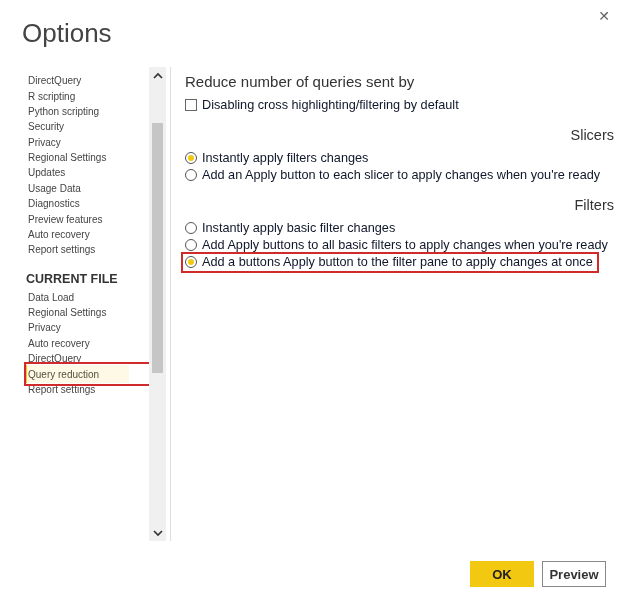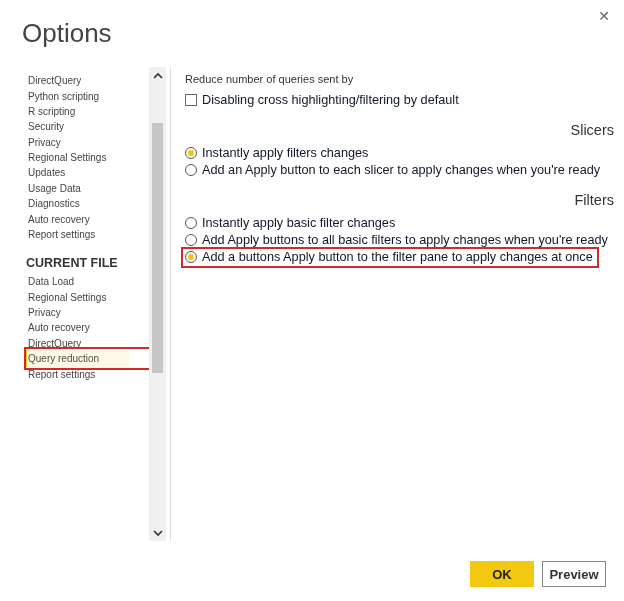--- a/index.html
+++ b/index.html
@@ -96,21 +96,21 @@
     .divider {
       width: 1px;
       background: #ddd;
       margin: 0 8px 0 4px;
     }
     .content {
       flex: 1;
       padding: 2px 10px 0 6px;
     }
     .sect-h {
-      font-size: 11px;
+      font-size: 15px;
       color: #333;
       font-weight: 400;
       margin: 4px 0 6px 0;
     }
     .sect-h.sub {
       font-size: 14.5px;
       margin-top: 14px;
       text-align: right;
     }
     .opt {
@@ -176,28 +176,29 @@
 <body>
 
 <div class="close-btn">✕</div>
 <div class="title">Options</div>
 
 <div class="main">
   <div class="sidebar-wrap">
     <div class="sidebar">
       <div id="global-list">
           <div class="sidebar-item">DirectQuery</div>
+          <div class="sidebar-item">R scripting</div>
           <div class="sidebar-item">Python scripting</div>
-          <div class="sidebar-item">R scripting</div>
           <div class="sidebar-item">Security</div>
           <div class="sidebar-item">Privacy</div>
           <div class="sidebar-item">Regional Settings</div>
           <div class="sidebar-item">Updates</div>
           <div class="sidebar-item">Usage Data</div>
           <div class="sidebar-item">Diagnostics</div>
+          <div class="sidebar-item">Preview features</div>
           <div class="sidebar-item">Auto recovery</div>
           <div class="sidebar-item">Report settings</div>
         </div>
       <div class="sidebar-heading">CURRENT FILE</div>
       <div id="current-list">
           <div class="sidebar-item">Data Load</div>
           <div class="sidebar-item">Regional Settings</div>
           <div class="sidebar-item">Privacy</div>
           <div class="sidebar-item">Auto recovery</div>
           <div class="sidebar-item">DirectQuery</div>

